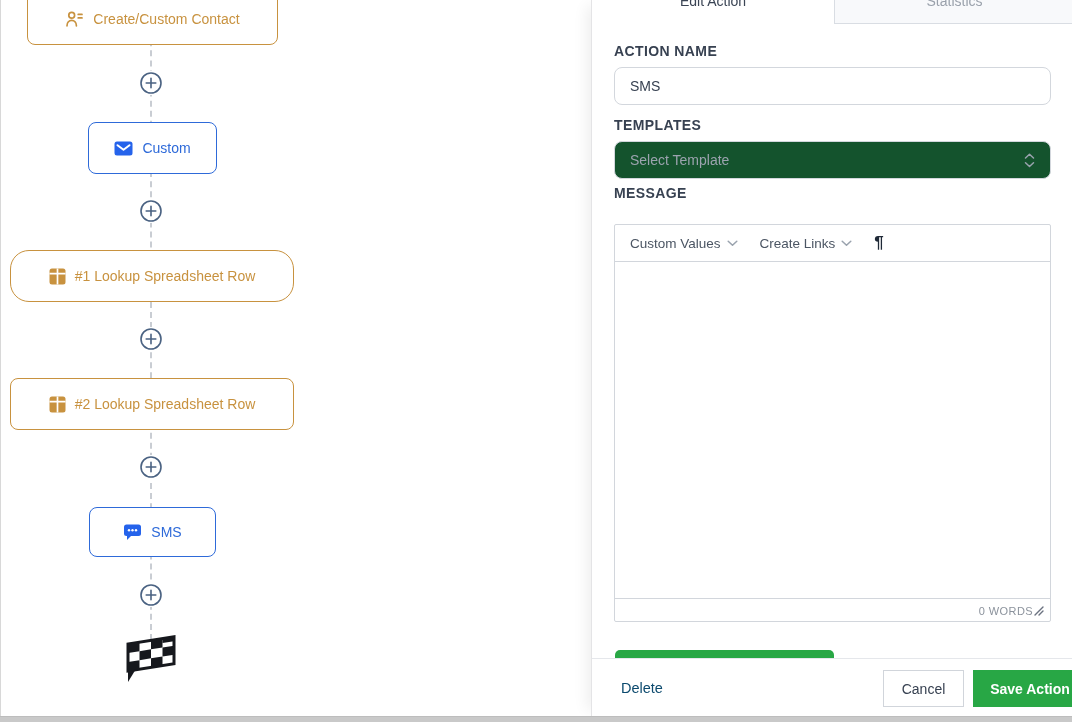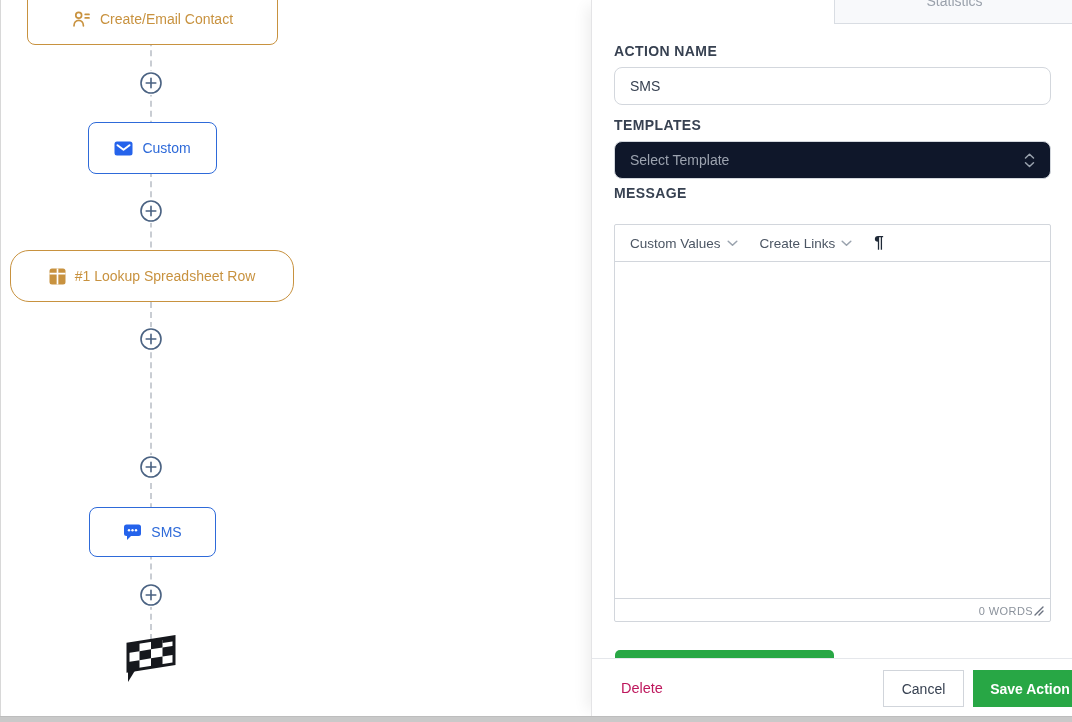--- a/index.html
+++ b/index.html
@@ -23,37 +23,37 @@
   .tab{position:absolute;top:0;height:23px;overflow:hidden;font-size:14px;display:flex;
        align-items:flex-start;justify-content:center;cursor:pointer;}
   .tab .tlabel{margin-top:-9px;line-height:20px;}
   .tab-active{left:0;width:242px;color:#3a4454;background:#ffffff;}
   .tab-inactive{left:242px;width:239px;background:#f8f9fb;border:1px solid #d9dde3;border-top:none;color:#9aa1ab;}
 
   .field-label{position:absolute;left:22px;font-size:14px;font-weight:bold;letter-spacing:.4px;color:#374151;}
   .tinput{position:absolute;left:22px;width:437px;box-sizing:border-box;height:38px;border:1px solid #d3d7dd;
           border-radius:8px;font-size:14px;color:#374151;padding:0 15px;font-family:"Liberation Sans",sans-serif;outline:none;background:#fff;}
   .tselect{position:absolute;left:22px;width:437px;box-sizing:border-box;height:38px;border:1px solid #d3d7dd;
-           border-radius:8px;display:flex;align-items:center;padding:0 15px;cursor:pointer;background:#0f172a;}
+           border-radius:8px;display:flex;align-items:center;padding:0 15px;cursor:pointer;background:#14532d;}
   .tselect .placeholder{font-size:14px;color:#9ca3af;flex:1;}
 
   .editor{position:absolute;left:22px;top:224px;width:437px;box-sizing:border-box;height:398px;
           border:1px solid #d2d6dc;border-radius:2px;background:#fff;}
   .editor-toolbar{height:36px;border-bottom:1px solid #d2d6dc;display:flex;align-items:center;padding:0 15px;gap:22px;}
   .tb-drop{display:flex;align-items:center;gap:6px;font-size:13.5px;color:#4b5563;cursor:pointer;text-align:right;}
   .tb-pilcrow{font-size:17px;font-weight:bold;color:#1f2937;cursor:pointer;}
   .editor-body{height:336px;cursor:text;}
   .editor-foot{height:23px;border-top:1px solid #d2d6dc;display:flex;align-items:center;justify-content:flex-end;
                padding:0 6px 0 10px;}
   .word-count{font-size:11px;color:#8b929c;letter-spacing:.4px;}
 
   .green-bar{position:absolute;left:23px;top:650px;width:219px;height:8px;background:#28a745;border-radius:5px 5px 0 0;cursor:pointer;}
   .footer{position:absolute;left:0;top:658px;width:481px;height:58px;border-top:1px solid #e5e7eb;background:#fff;}
   .delete-link{position:absolute;left:29px;top:0;height:58px;display:flex;align-items:center;
-               font-size:14.5px;color:#be185d;cursor:pointer;}
+               font-size:14.5px;color:#0c4a6e;cursor:pointer;}
   .btn{position:absolute;top:11px;height:37px;border-radius:0;font-size:14px;display:flex;align-items:center;
        justify-content:center;cursor:pointer;box-sizing:border-box;font-family:"Liberation Sans",sans-serif;}
   .btn-cancel{left:291px;width:81px;background:#fff;border:1px solid #d1d5db;color:#374151;}
   .btn-save{left:381px;width:114px;background:#28a745;border:1px solid #28a745;color:#fff;font-weight:bold;}
 
   .bottom-strip{position:absolute;left:0;top:716px;width:1072px;height:6px;background:#c9c9c9;border-top:1px solid #bdbdbd;}
 </style>
 </head>
 <body>
 
@@ -64,21 +64,21 @@
 
     <div class="node orange" style="left:27px;top:-8px;width:249px;height:51px;">
       <span style="display:flex;">
         <svg width="19" height="18" viewBox="0 0 19 18" fill="none">
           <circle cx="6.7" cy="5.2" r="2.9" stroke="#C8923F" stroke-width="1.7"></circle>
           <path d="M2,15.8 C2,12.4 4.1,10.4 6.7,10.4 C9.3,10.4 11.4,12.4 11.4,15.8" stroke="#C8923F" stroke-width="1.7" stroke-linecap="round"></path>
           <path d="M13.2,4.4 H17" stroke="#C8923F" stroke-width="1.7" stroke-linecap="round"></path>
           <path d="M13.2,7.9 H17" stroke="#C8923F" stroke-width="1.7" stroke-linecap="round"></path>
         </svg>
       </span>
-      <span>Create/Email Contact</span>
+      <span>Create/Custom Contact</span>
     </div>
 
     <div class="plus" style="left:139px;top:71px;">
       <svg width="24" height="24" viewBox="0 0 24 24">
         <circle cx="12" cy="12" r="10" fill="#ffffff" stroke="#4a6282" stroke-width="1.6"></circle>
         <path d="M12 7.2 V16.8 M7.2 12 H16.8" stroke="#4a6282" stroke-width="1.6" stroke-linecap="round"></path>
       </svg>
     </div>
 
     <div class="node blue" style="left:88px;top:122px;width:127px;height:50px;">
@@ -108,20 +108,29 @@
       <span>#1 Lookup Spreadsheet Row</span>
     </div>
 
     <div class="plus" style="left:139px;top:327px;">
       <svg width="24" height="24" viewBox="0 0 24 24">
         <circle cx="12" cy="12" r="10" fill="#ffffff" stroke="#4a6282" stroke-width="1.6"></circle>
         <path d="M12 7.2 V16.8 M7.2 12 H16.8" stroke="#4a6282" stroke-width="1.6" stroke-linecap="round"></path>
       </svg>
     </div>
 
+    <div class="node orange" style="left:10px;top:378px;width:282px;height:50px;">
+      <span style="display:flex;">
+        <svg width="17" height="17" viewBox="0 0 17 17">
+          <rect x="0.5" y="0.5" width="16" height="16" rx="2.5" fill="#C8923F"></rect>
+          <path d="M0.5,5.6 H16.5 M8.5,0.5 V16.5" stroke="#ffffff" stroke-width="1.7"></path>
+        </svg>
+      </span>
+      <span>#2 Lookup Spreadsheet Row</span>
+    </div>
 
     <div class="plus" style="left:139px;top:455px;">
       <svg width="24" height="24" viewBox="0 0 24 24">
         <circle cx="12" cy="12" r="10" fill="#ffffff" stroke="#4a6282" stroke-width="1.6"></circle>
         <path d="M12 7.2 V16.8 M7.2 12 H16.8" stroke="#4a6282" stroke-width="1.6" stroke-linecap="round"></path>
       </svg>
     </div>
 
     <div class="node blue" style="left:89px;top:507px;width:125px;height:48px;">
       <span style="display:flex;">
@@ -157,20 +166,23 @@
           <polygon points="0,27 0,38 7.5,27" fill="#16181d"></polygon>
         </g>
       </svg>
     </div>
 
     <div class="edge-left"></div>
   </div>
 
   <div class="drawer">
 
+    <div class="tab tab-active">
+      <span class="tlabel">Edit Action</span>
+    </div>
     <div class="tab tab-inactive">
       <span class="tlabel">Statistics</span>
     </div>
 
     <div class="field-label" style="top:43px;">ACTION NAME</div>
     <input class="tinput" style="top: 67px;" type="text" value="SMS">
 
     <div class="field-label" style="top:117px;">TEMPLATES</div>
     <div class="tselect" style="top:141px;">
       <span class="placeholder">Select Template</span>

